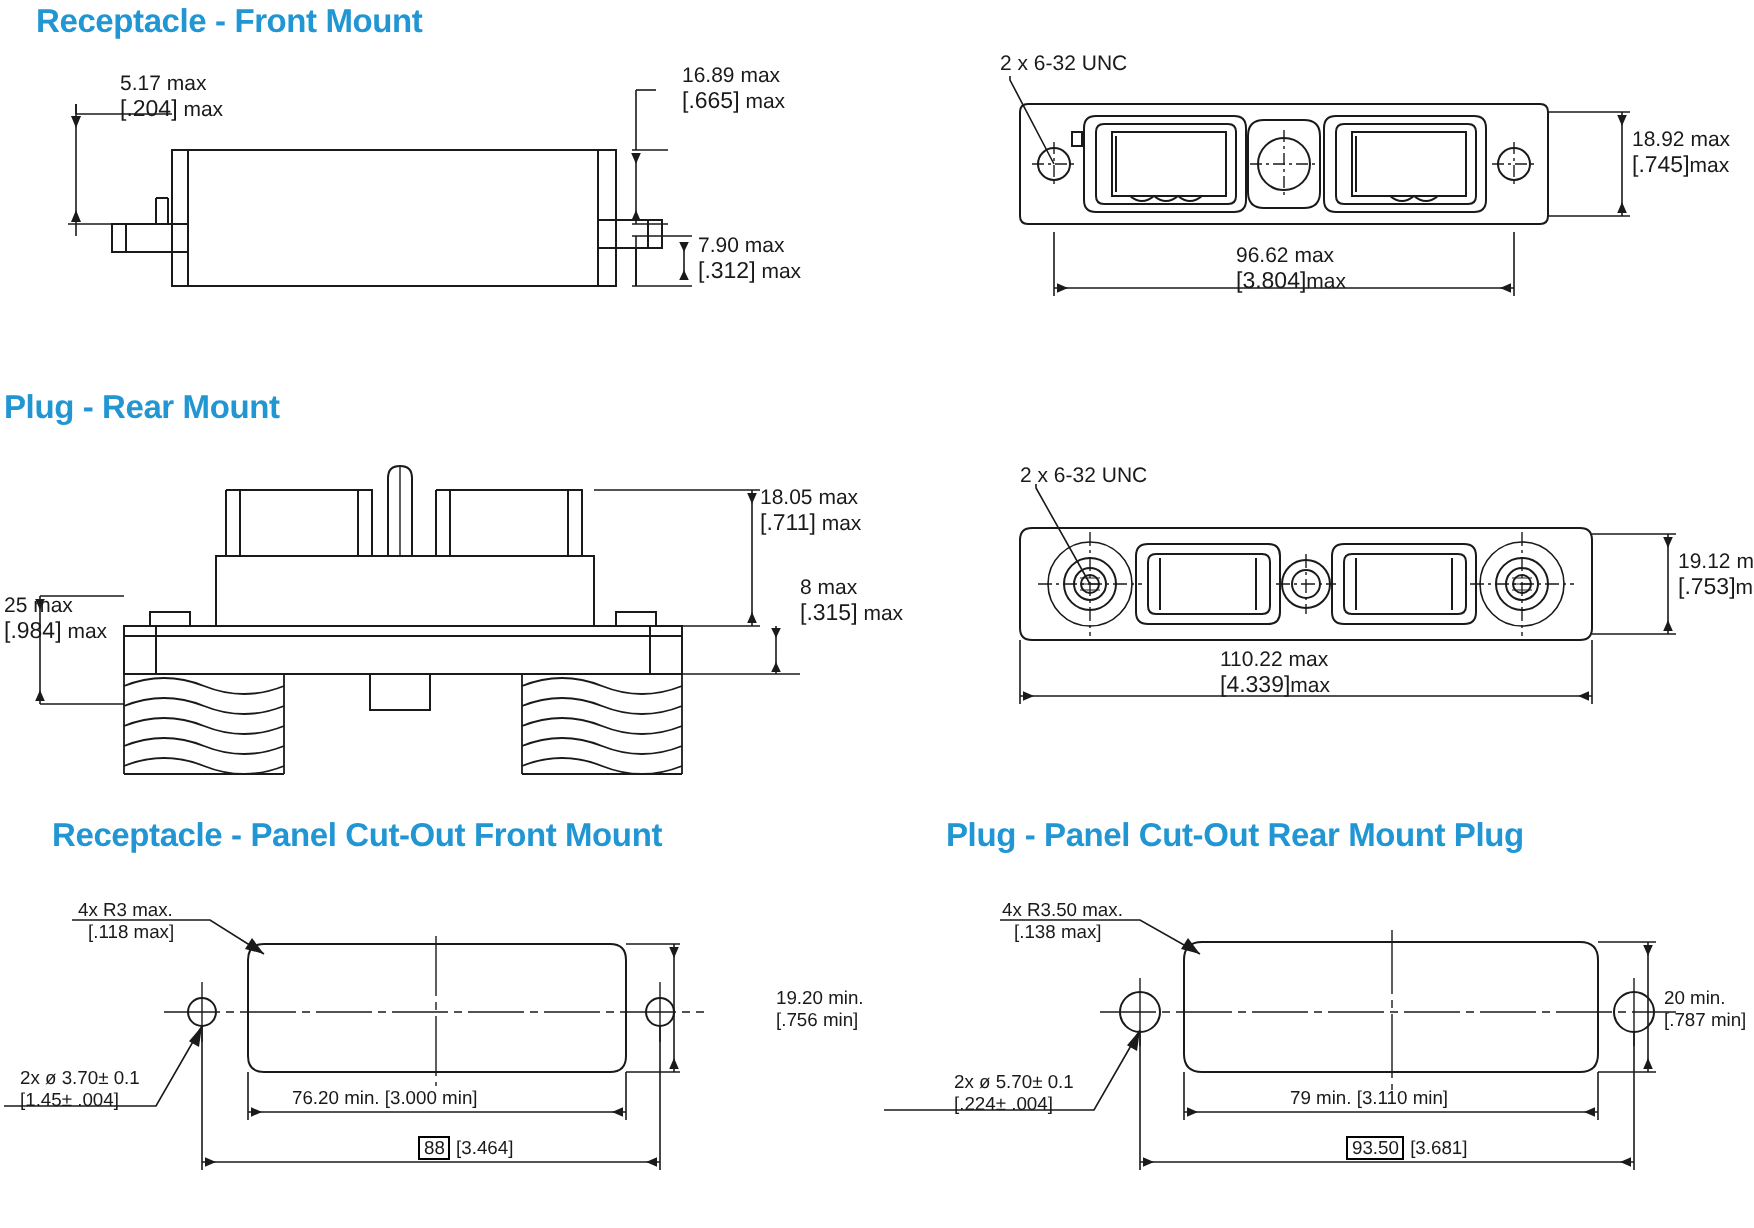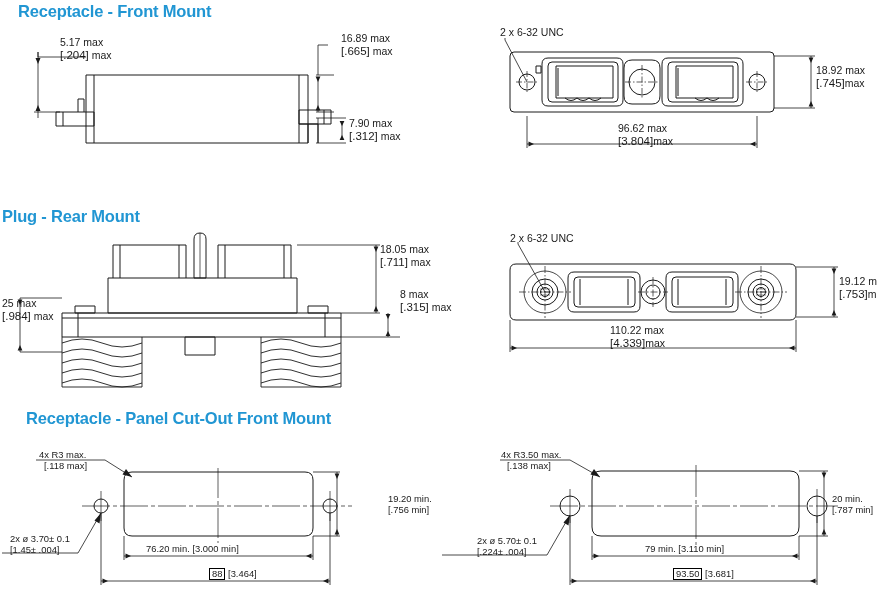--- a/index.html
+++ b/index.html
@@ -171,21 +171,21 @@
   <div class="dtxt" style="left:346px;top:64px;">
     <span>18.92 max</span>
     <span class="r2">
       <span class="br">[.745]</span><span>max</span>
     </span>
   </div>
 </div>
 
 <div class="panel" style="left:0;top:195px;width:470px;height:200px;">
 
-  <div class="ttl" style="left:2px;top:12px;">Plug - Rear Mount</div>
+  <div class="ttl" style="left:2px;top:0;">Plug - Rear Mount</div>
 
   <svg width="470" height="200">
     <g fill="none" stroke="#1a1a1a" stroke-width="1">
 
       <path d="M108,83 L297,83 L297,118 L108,118 Z"></path>
 
       <path d="M113,50 L186,50 L186,83"></path>
       <path d="M113,50 L113,83"></path>
       <path d="M120,50 L120,83"></path>
       <path d="M179,50 L179,83"></path>
@@ -413,20 +413,21 @@
   <div class="dtxt sm" style="left:146px;top:138px;">76.20 min. [3.000 min]</div>
 
   <div class="dtxt sm" style="left:182px;top:163px;">
     <span class="boxed">88</span>
     <span>[3.464]</span>
   </div>
 </div>
 
 <div class="panel" style="left:440px;top:405px;width:437px;height:209px;">
 
+  <div class="ttl" style="left:33px;top:4px;">Plug - Panel Cut-Out Rear Mount Plug</div>
 
   <svg width="437" height="209">
     <g fill="none" stroke="#1a1a1a" stroke-width="1">
 
       <path d="M152,75 q0,-9 9,-9 L350,66 q9,0 9,9 L359,122 q0,9 -9,9 L161,131 q-9,0 -9,-9 Z"></path>
 
       <circle cx="130" cy="101" r="10"></circle>
 
       <circle cx="377" cy="101" r="10"></circle>
     </g>

